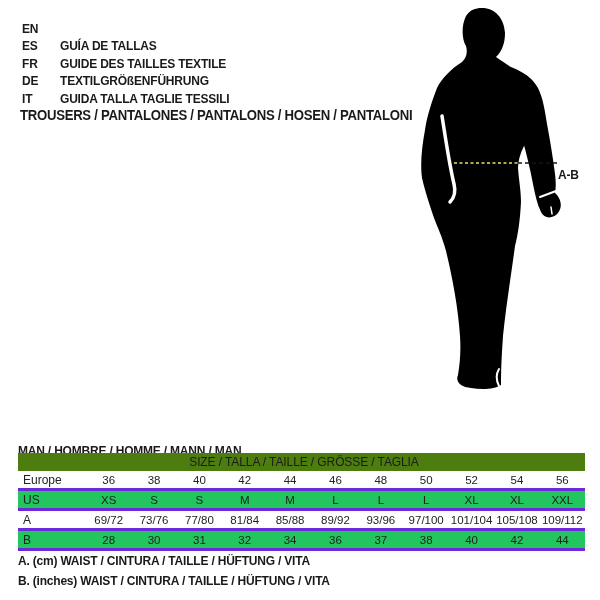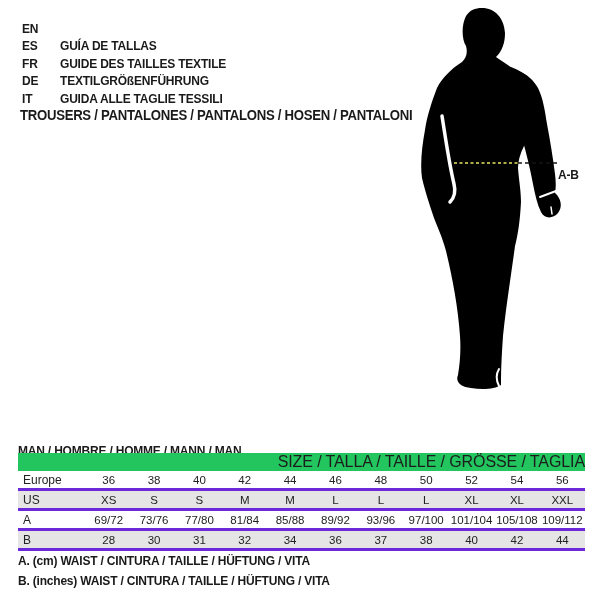--- a/index.html
+++ b/index.html
@@ -18,25 +18,25 @@
   .category-title{left:20px;top:107px;font-size:14px;font-weight:bold;letter-spacing:-0.3px;
     white-space:nowrap;transform:scaleX(0.94);transform-origin:0 50%;}
   .gender-title{left:18px;top:444px;font-size:12px;font-weight:bold;letter-spacing:-0.2px;white-space:nowrap;text-decoration:underline;}
   
   .figure{left:405px;top:5px;width:175px;height:392px;}
   .measure-label{left:558px;top:168px;font-size:12px;font-weight:bold;letter-spacing:-0.2px;}
   
   .size-table{left:18px;top:453px;width:567px;border-collapse:collapse;table-layout:fixed;}
   .size-table td{padding:0;height:17px;font-size:11.5px;color:#222;text-align:center;
     white-space:nowrap;overflow:hidden;}
-  .size-table .hdr td{background:#22c55e;height:18px;text-align:right;padding-left:5px;
-    font-size:16px;color:#1c1c1c;letter-spacing:-0.1px;}
+  .size-table .hdr td{background:#4d7c0f;height:18px;text-align:center;padding-left:5px;
+    font-size:12px;color:#1c1c1c;letter-spacing:-0.1px;}
   .size-table .row-label{text-align:left;padding-left:5px;font-size:12px;}
   .size-table tr.data{border-bottom:3px solid #6d28d9;}
-  .size-table tr.alt{background:#e5e5e5;}
+  .size-table tr.alt{background:#22c55e;}
   
   .notes{left:18px;top:554px;}
   .note-line{font-size:12px;font-weight:bold;letter-spacing:-0.2px;height:20px;white-space:nowrap;}
 </style>
 </head>
 <body>
 
 <div class="abs lang-block">
   <div class="lang-row">
     <span class="lang-code">EN</span>
@@ -48,21 +48,21 @@
   <div class="lang-row">
     <span class="lang-code">FR</span>
     <span class="lang-label">GUIDE DES TAILLES TEXTILE</span>
   </div>
   <div class="lang-row">
     <span class="lang-code">DE</span>
     <span class="lang-label">TEXTILGRÖßENFÜHRUNG</span>
   </div>
   <div class="lang-row">
     <span class="lang-code">IT</span>
-    <span class="lang-label">GUIDA ALLE TAGLIE TESSILI</span>
+    <span class="lang-label">GUIDA TALLA TAGLIE TESSILI</span>
   </div>
 </div>
 
 <div class="abs category-title">TROUSERS / PANTALONES / PANTALONS / HOSEN / PANTALONI</div>
 
 <div class="abs figure">
   <svg width="175" height="392" viewBox="0 0 175 392">
 
     <path fill="#000" d="M 77 3
       C 90 3, 99 13, 100 28

